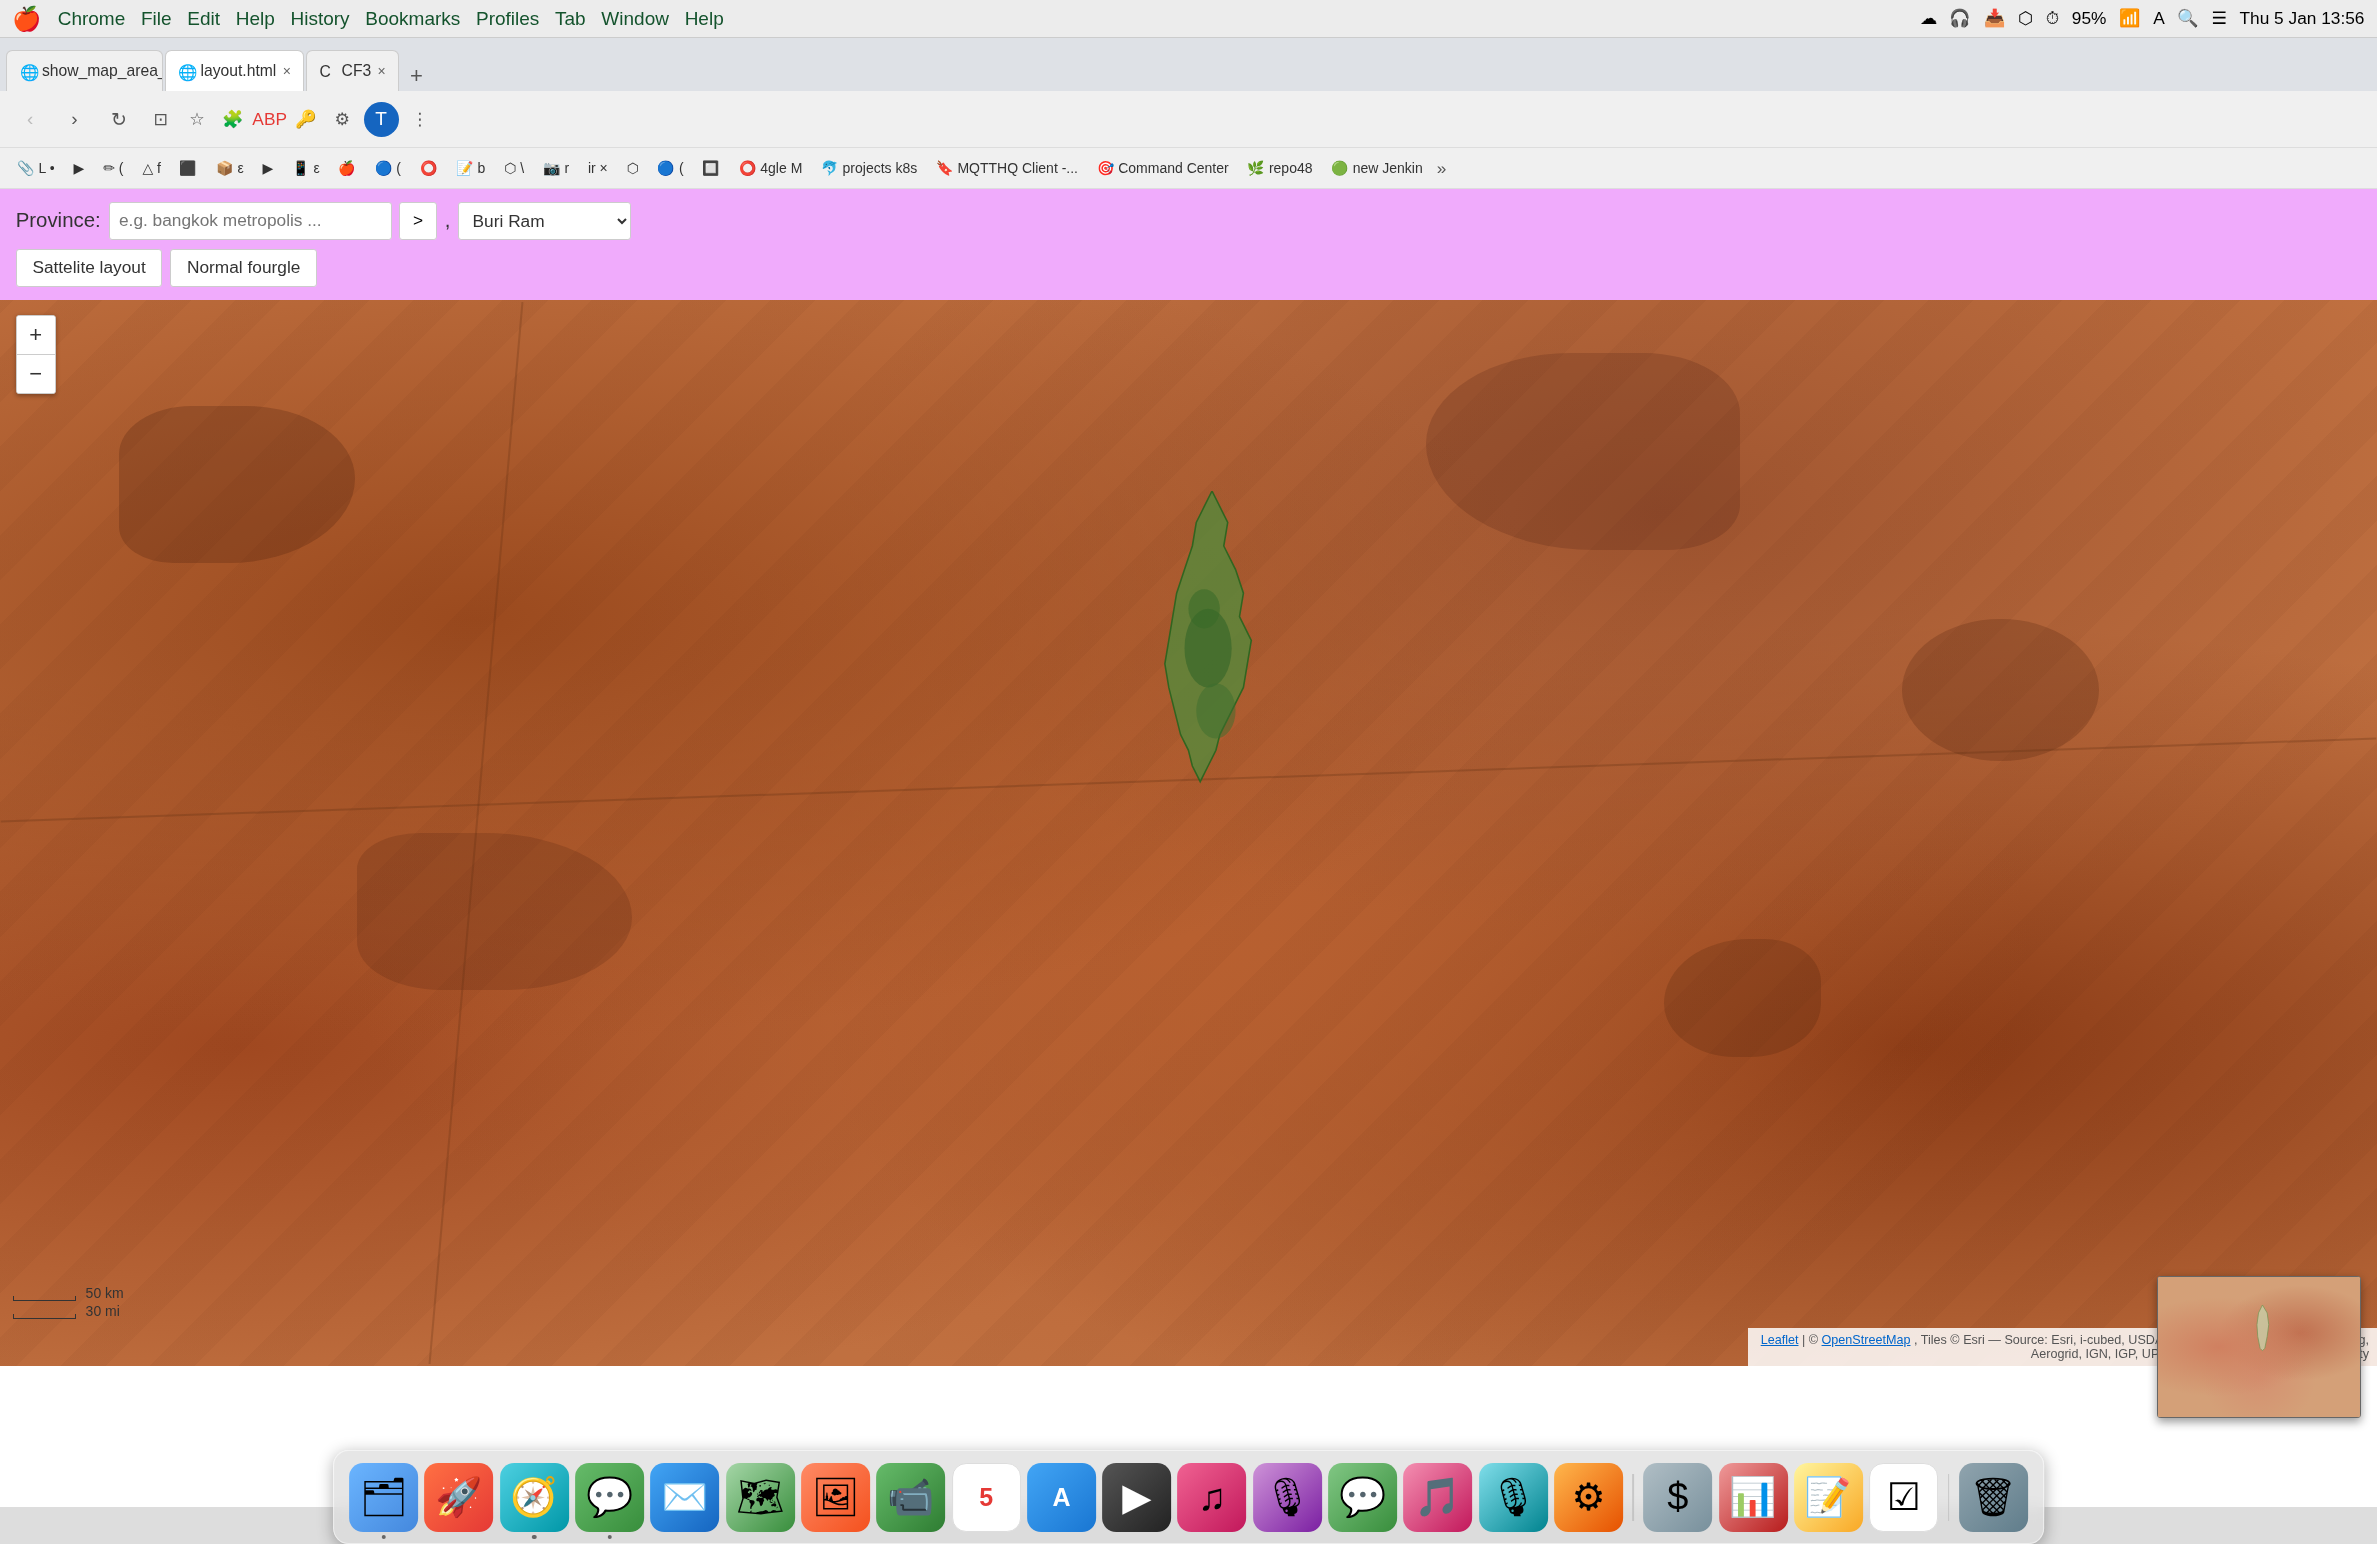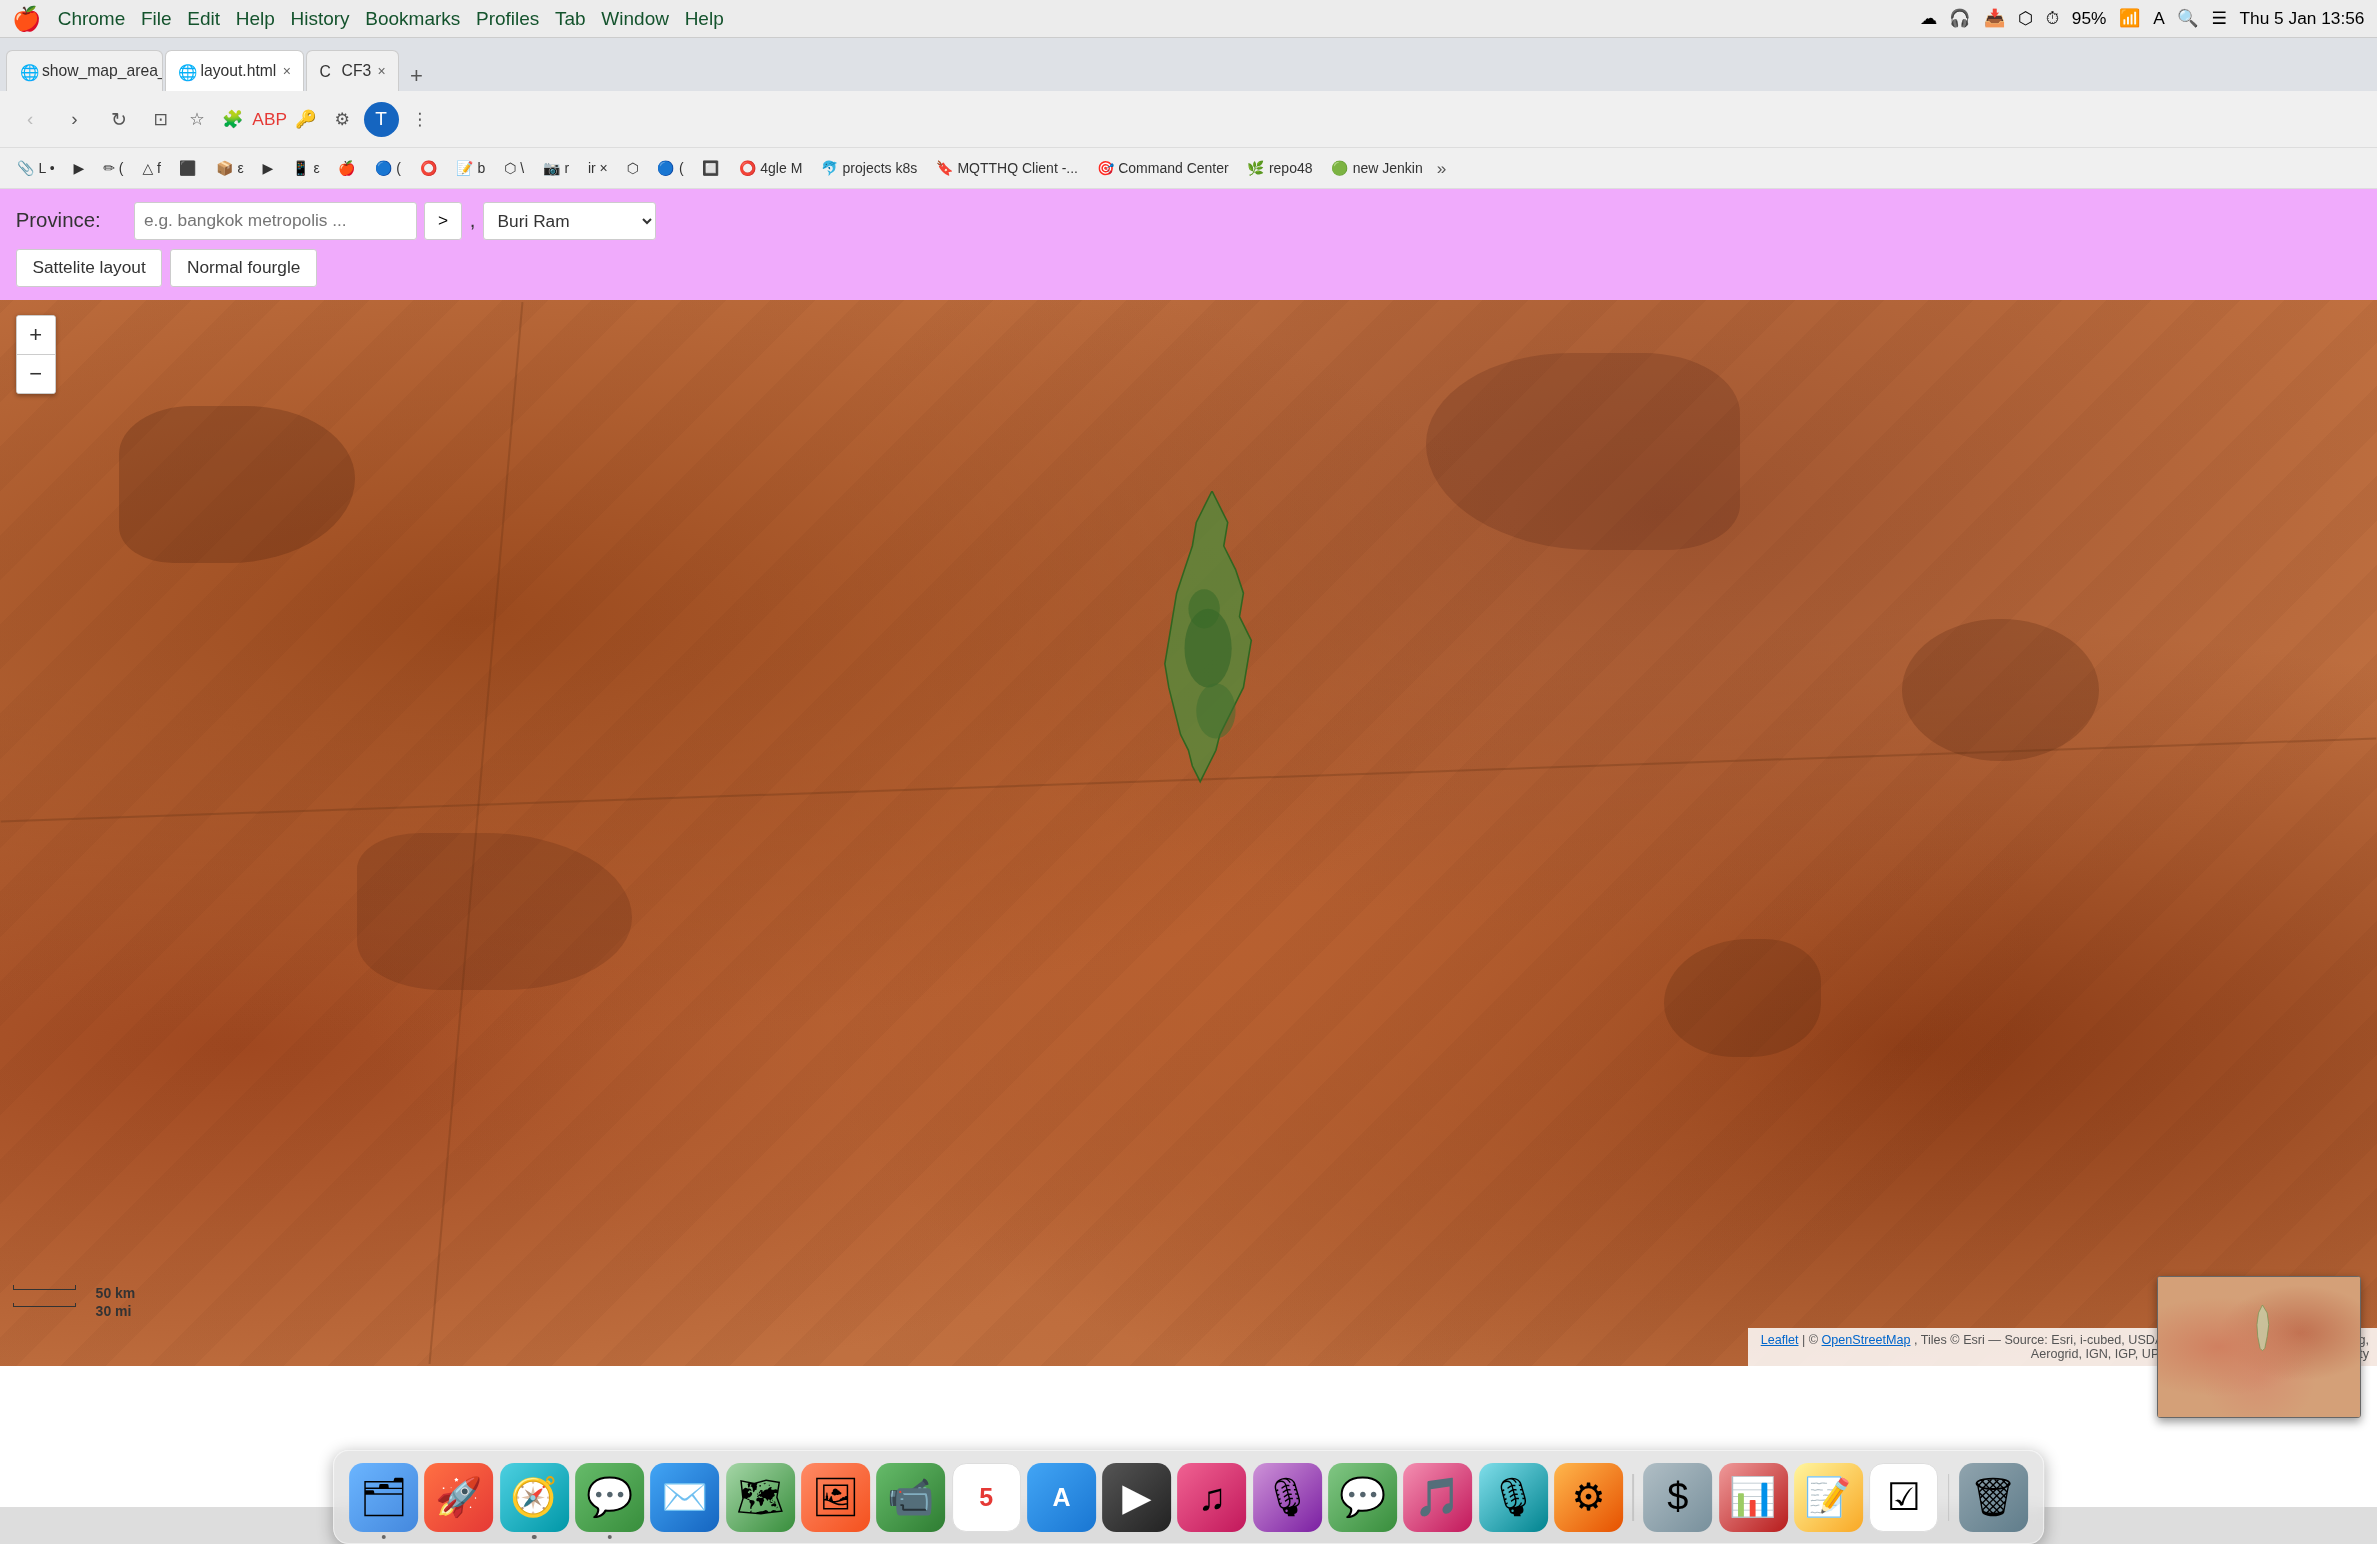--- a/index.html
+++ b/index.html
@@ -146,21 +146,20 @@
     .province-label { font-weight: 500; color: #333; }
     .province-input {
       width: 283px;
       height: 38px;
       border: 0.8px solid #ccc;
       border-radius: 3.1px;
       padding: 0 9.4px;
       font-size: 17.3px;
       color: #999;
       outline: none;
-      margin-left: 25px;
     }
     .province-btn {
       height: 38px;
       padding: 0 12.6px;
       background: #fff;
       border: 0.8px solid #ccc;
       border-radius: 3.1px;
       font-size: 17.3px;
       cursor: pointer;
     }
@@ -277,25 +276,24 @@
     .map-scale {
       position: absolute;
       bottom: 47px;
       left: 12.6px;
       display: flex;
       flex-direction: column;
       gap: 1.6px;
     }
     .scale-item {
       display: flex;
-      align-items: flex-start;
-      gap: 20px;
+      align-items: flex-end;
+      gap: 10px;
       font-size: 14px;
       color: #333;
-      font-weight: bold;
     }
     .scale-bar {
       width: 63px;
       height: 4.7px;
       border: 1.6px solid #333;
       border-top: none;
     }
 
     
     .map-attribution {

